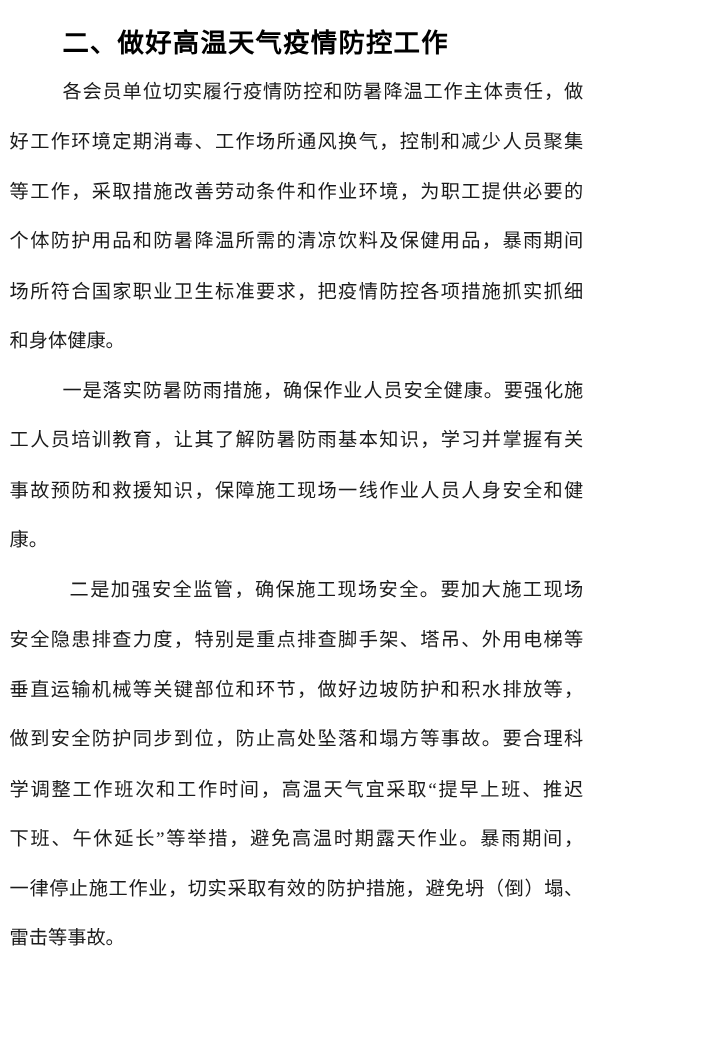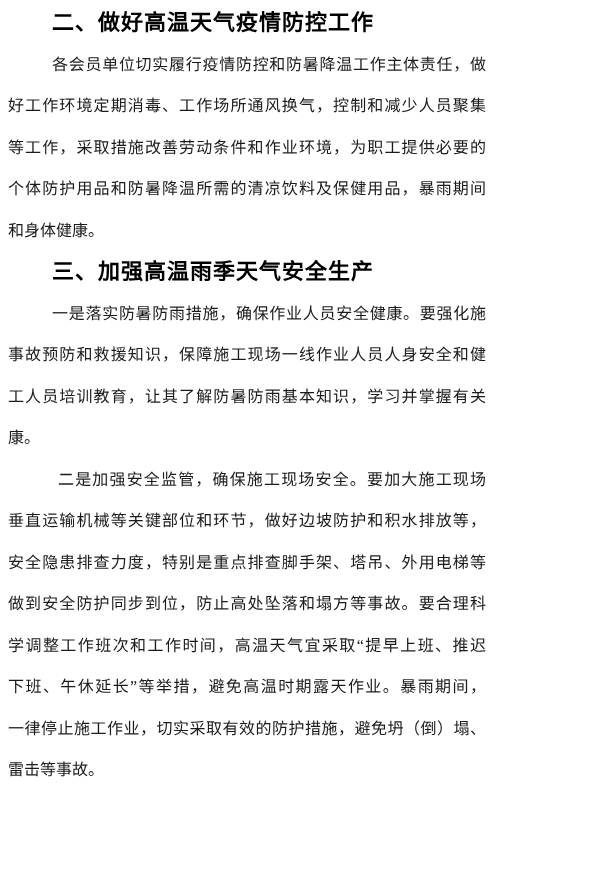--- a/index.html
+++ b/index.html
@@ -6,21 +6,21 @@
     margin: 0;
     padding: 0;
     background: #ffffff;
   }
   .page {
     position: relative;
     box-sizing: border-box;
     width: 492px;
     height: 874px;
     background: #ffffff;
-    padding: 2px 6px 0 8px;
+    padding: 15px 6px 0 8px;
     overflow: hidden;
     font-family: "Liberation Serif", serif;
   }
   .line {
     height: 41.5px;
     line-height: 41.5px;
     font-size: 16px;
     color: #1b1b1b;
     text-align: justify;
     text-align-last: justify;
@@ -50,27 +50,27 @@
 </style>
 </head>
 <body>
 
 <div class="page">
   <div class="line heading">二、做好高温天气疫情防控工作</div>
   <div class="line indent">各会员单位切实履行疫情防控和防暑降温工作主体责任，做</div>
   <div class="line">好工作环境定期消毒、工作场所通风换气，控制和减少人员聚集</div>
   <div class="line">等工作，采取措施改善劳动条件和作业环境，为职工提供必要的</div>
   <div class="line">个体防护用品和防暑降温所需的清凉饮料及保健用品，暴雨期间</div>
+  <div class="line">场所符合国家职业卫生标准要求，把疫情防控各项措施抓实抓细</div>
   <div class="line end">和身体健康。</div>
-  <div class="line heading">三、加强高温雨季天气安全生产</div>
   <div class="line indent">一是落实防暑防雨措施，确保作业人员安全健康。要强化施</div>
+  <div class="line">工人员培训教育，让其了解防暑防雨基本知识，学习并掌握有关</div>
   <div class="line">事故预防和救援知识，保障施工现场一线作业人员人身安全和健</div>
-  <div class="line">工人员培训教育，让其了解防暑防雨基本知识，学习并掌握有关</div>
   <div class="line end">康。</div>
   <div class="line indent-wide">二是加强安全监管，确保施工现场安全。要加大施工现场</div>
+  <div class="line">安全隐患排查力度，特别是重点排查脚手架、塔吊、外用电梯等</div>
   <div class="line">垂直运输机械等关键部位和环节，做好边坡防护和积水排放等，</div>
-  <div class="line">安全隐患排查力度，特别是重点排查脚手架、塔吊、外用电梯等</div>
   <div class="line">做到安全防护同步到位，防止高处坠落和塌方等事故。要合理科</div>
   <div class="line">学调整工作班次和工作时间，高温天气宜采取“提早上班、推迟</div>
   <div class="line">下班、午休延长”等举措，避免高温时期露天作业。暴雨期间，</div>
   <div class="line">一律停止施工作业，切实采取有效的防护措施，避免坍（倒）塌、</div>
   <div class="line end">雷击等事故。</div>
 </div>
 
 </body></html>

